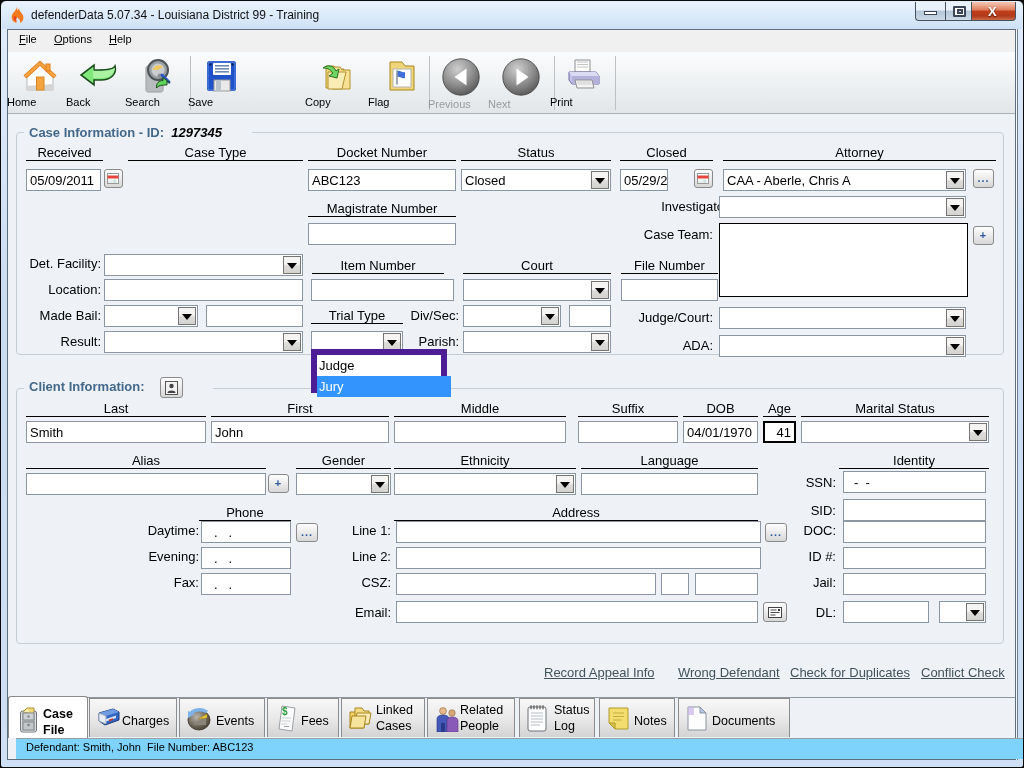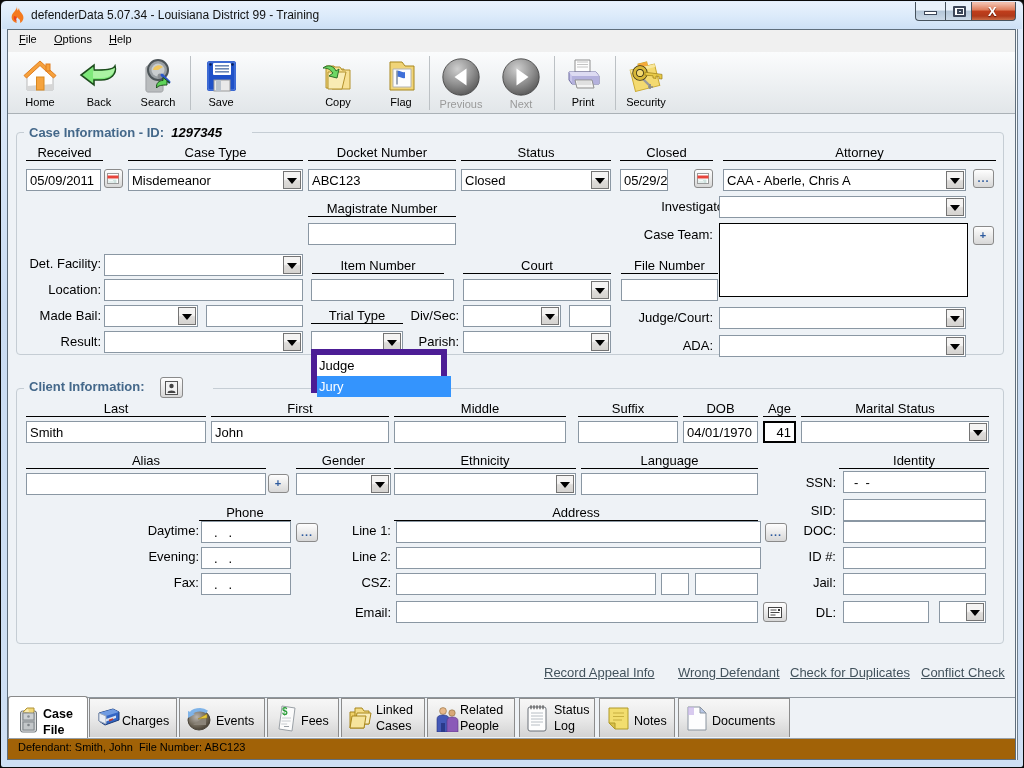--- a/index.html
+++ b/index.html
@@ -24,21 +24,21 @@
 #maxrect i { position:absolute; left:1.5px; top:1px; width:6px; height:5px; border:2px solid #3c4658; background:#cfe0ee; display:block; }
 #closex { left:16px; top:2px; font-size:13px; font-weight:bold; text-shadow:0 1px 1px #5a1505; font-family:"Liberation Sans",sans-serif; }
 #client { position:absolute; left:6px; top:28px; width:1009px; height:731px;
   background:#eef2f6; border:1px solid #5f6e7c; box-shadow:1px 0 0 #f4f8fb, 2px 0 0 #6e7d8a; }
 #menubar { position:absolute; left:0; top:0; width:1007px; height:22px; background:#f0f0f0; }
 .mi { position:absolute; top:2.5px; font-size:11px; color:#000; }
 .mi u { text-decoration:underline; }
 #toolbar { position:absolute; left:0; top:22px; width:1007px; height:62px;
   background:linear-gradient(#fbfcfd,#edf0f2 55%,#e2e6e9); border-bottom:1px solid #aab1b6; }
 .tsep { position:absolute; top:26px; width:1px; height:54px; background:#bcc1c5; }
-.tb { position:absolute; top:28px; width:66px; text-align:center; }
+.tb { position:absolute; top:28px; width:66px; text-align:left; }
 .tb svg { display:block; margin:0 auto; }
 .tb .cap { font-size:11px; color:#000; margin-top:2px; }
 .tb .capd { color:#9a9a9a; }
 .group { position:absolute; border:1px solid #c5cdd4; border-radius:4px; }
 .gtitle { position:absolute; font-size:13px; font-weight:bold; color:#44688a; background:#eef2f6; padding:0 5px; }
 .gtitle b { color:#000;font-style:italic; }
 .col { position:absolute; font-size:13px; color:#000; text-align:center; border-bottom:1px solid #000; height:16px; }
 .lbl { position:absolute; font-size:13px; color:#000; text-align:right; }
 .in { position:absolute; height:22px; background:#fff; border:1px solid #8a97a3; font-size:13px; color:#000; padding:3px 3px 0 3px; overflow:hidden; white-space:nowrap; }
 .cbtn { position:absolute; right:1px; top:1px; width:18px; height:18px; border:1px solid #747474;
@@ -46,21 +46,21 @@
 .cbtn:after { content:""; position:absolute; left:3px; top:6px; width:0; height:0;
   border-left:5px solid transparent; border-right:5px solid transparent; border-top:6px solid #000; }
 .sbtn { position:absolute; width:21px; height:19px; border:1px solid #8a8a8a; border-radius:3px;
   background:linear-gradient(#fefefe,#e9e9e9 55%,#d7d7d7); text-align:center; font-size:11px; line-height:16px; color:#2d5a9e; font-weight:bold; letter-spacing:1px; }
 .ta { position:absolute; background:#fff; border:1px solid #000; }
 .link { position:absolute; font-size:13px; color:#42525c; text-decoration:underline; }
 .tab { position:absolute; background:linear-gradient(#f7f7f7,#eaeaea 50%,#d3d3d3);
   border:1px solid #8c8c8c; border-bottom:none; }
 .tab .tx, #tab-active .tx { position:absolute; font-size:12.5px; color:#000; line-height:16px; }
 #tab-active .tx { font-weight:bold; }
-#statusbar { position:absolute; left:0; top:708px; width:1007px; height:21px; background:#a16207; border-top:1px solid #98a0a7; }
+#statusbar { position:absolute; left:8px; top:708px; width:1007px; height:21px; background:#7dd3fc; border-top:1px solid #98a0a7; }
 #statusbar div { position:absolute; left:10px; top:2px; font-size:11px; color:#000; }
 .ics { position:absolute; }
 </style>
 </head>
 <body>
 <div id="win">
   <div id="titlebar"></div>
   <svg style="position:absolute;left:8px;top:5px" width="16" height="19" viewBox="0 0 16 19">
     <path d="M8 0 C8 4 4 6 3 9 C2 12 3 16 8 17 C6 14 7 13 8 11 C9 13 12 13 11 17 C15 15 15 11 13.5 8.5 C12 6 10 5 10 2 C9.4 3.5 9 4 8.6 4.6 C8.2 3.4 8 2 8 0 Z" fill="#f47a20"></path>
     <path d="M5 10 C4.4 12 5 14.6 8 15.6 C6.8 13.6 7.2 12.6 8 11 C7 10.8 6 10.5 5 10 Z" fill="#e8431f"></path>
@@ -178,53 +178,37 @@
       <svg width="40" height="36" viewBox="0 0 40 36">
         <path d="M12 2 L27 2 L27 14 L12 14 Z" fill="#fdfdfd" stroke="#8f8f8f"></path>
         <path d="M14 4 h11 M14 6.5 h11 M14 9 h11" stroke="#c4c4c4" stroke-width="1"></path>
         <path d="M6 14 L33 14 L36 18 L36 26 L9 26 L6 22 Z" fill="#c7c4ea" stroke="#6b68a0"></path>
         <path d="M6 14 L33 14 L36 18 L9 18 Z" fill="#dddbf2"></path>
         <path d="M9 18 L36 18 L36 26 L9 26 Z" fill="#b4b1dd"></path>
         <path d="M12 22 L29 22 L31 30 L14 30 Z" fill="#f4f4f4" stroke="#8f8f8f"></path>
         <path d="M14 24 h14 M14.5 26 h14" stroke="#cccccc"></path>
       </svg>
       <div class="cap">Print</div>
-    </div>
-    <div class="tb" style="left:605px">
-      <svg width="40" height="36" viewBox="0 0 40 36">
-        <g transform="rotate(-14 18 18)">
-          <path d="M6 9 L15 9 L15 5 L24 5 L24 9 L31 9 L31 31 L6 31 Z" fill="#f4da70" stroke="#c9a832"></path>
-          <path d="M15 5 L24 5 L24 9 L15 9 Z" fill="#f5a93a"></path>
-          <path d="M6 9 L31 9 L31 12 L6 12 Z" fill="#f8e79c"></path>
-        </g>
-        <path d="M16 20 L24 28" stroke="#9a9a9a" stroke-width="2.4"></path>
-        <path d="M22 29 h5 M24 26 v5" stroke="#8a8a8a" stroke-width="1.6"></path>
-        <circle cx="14" cy="15" r="5.4" fill="none" stroke="#3c3418" stroke-width="4.6"></circle>
-        <circle cx="14" cy="15" r="5.4" fill="none" stroke="#d8b838" stroke-width="3"></circle>
-        <path d="M19 14.2 L36 16.4 L36 21 L33 20.7 L33 18.4 L30 18 L30 20.4 L27 20 L27 17.8 L19 17.2 Z" fill="#e8ca48" stroke="#9a7d14" stroke-width=".7"></path>
-      </svg>
-      <div class="cap">Security</div>
     </div>
 
     <div class="group" style="left:8px;top:102px;width:988px;height:223px"></div>
     <div class="gtitle" style="left:16px;top:95px;padding-right:30px">Case Information - ID:&nbsp; <b>1297345</b></div>
     <div class="col" style="left:18px;top:115px;width:77px">Received</div>
     <div class="col" style="left:120px;top:115px;width:175px">Case Type</div>
     <div class="col" style="left:300px;top:115px;width:148px">Docket Number</div>
     <div class="col" style="left:453px;top:115px;width:150px">Status</div>
     <div class="col" style="left:612px;top:115px;width:93px">Closed</div>
     <div class="col" style="left:715px;top:115px;width:273px">Attorney</div>
     <div class="in" style="left:18px;top:139px;width:75px">05/09/2011</div>
     <div class="sbtn" style="left:96px;top:139px;width:19px"><svg width="13" height="12" viewBox="0 0 13 12" style="margin-top:3px">
           <rect x="0.5" y="0.5" width="11" height="10" fill="#fff" stroke="#9a9a9a"></rect>
           <rect x="0.5" y="2.5" width="11" height="3" fill="#e8453c"></rect>
           <rect x="1.5" y="6.5" width="8" height="3.5" fill="#cfe3df"></rect>
           <path d="M2 7.5 h4 M2 9 h5" stroke="#fff" stroke-width=".8"></path>
         </svg></div>
-    <div class="in" style="left:120px;top:139px;width:175px">Misdemeanor<div class="cbtn"></div></div>
     <div class="in" style="left:300px;top:139px;width:148px">ABC123</div>
     <div class="in" style="left:453px;top:139px;width:150px">Closed<div class="cbtn"></div></div>
     <div class="in" style="left:612px;top:139px;width:48px">05/29/2011</div>
     <div class="sbtn" style="left:686px;top:139px;width:19px"><svg width="13" height="12" viewBox="0 0 13 12" style="margin-top:3px">
           <rect x="0.5" y="0.5" width="11" height="10" fill="#fff" stroke="#9a9a9a"></rect>
           <rect x="0.5" y="2.5" width="11" height="3" fill="#e8453c"></rect>
           <rect x="1.5" y="6.5" width="8" height="3.5" fill="#cfe3df"></rect>
           <path d="M2 7.5 h4 M2 9 h5" stroke="#fff" stroke-width=".8"></path>
         </svg></div>
     <div class="in" style="left:715px;top:139px;width:243px">CAA - Aberle, Chris A<div class="cbtn"></div></div>

